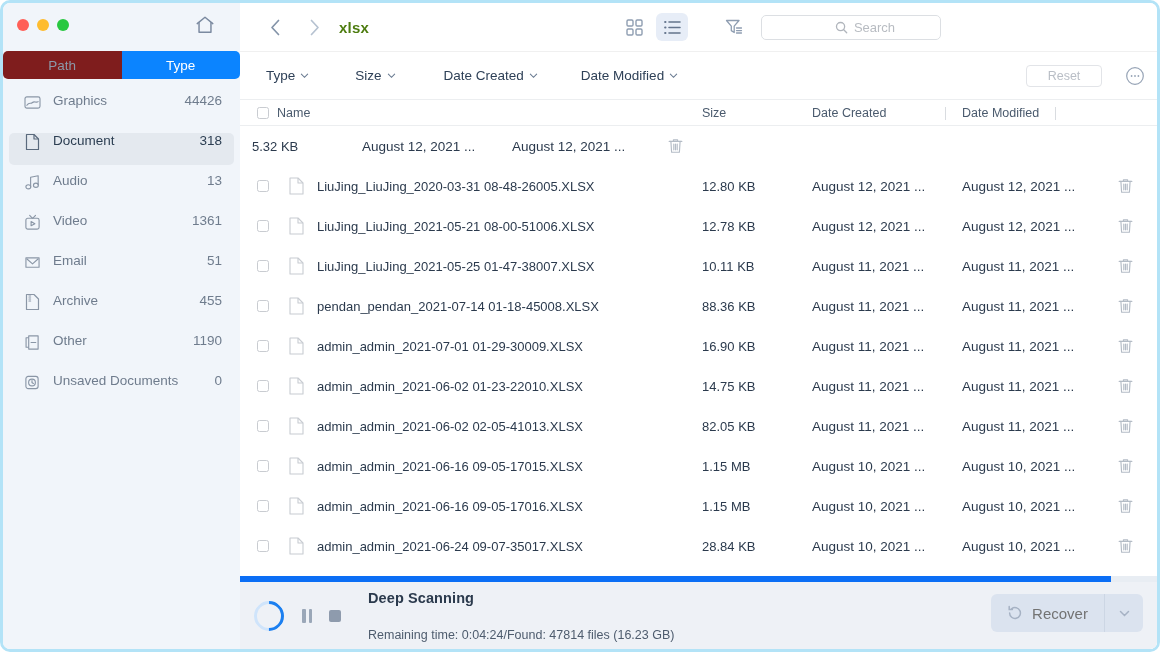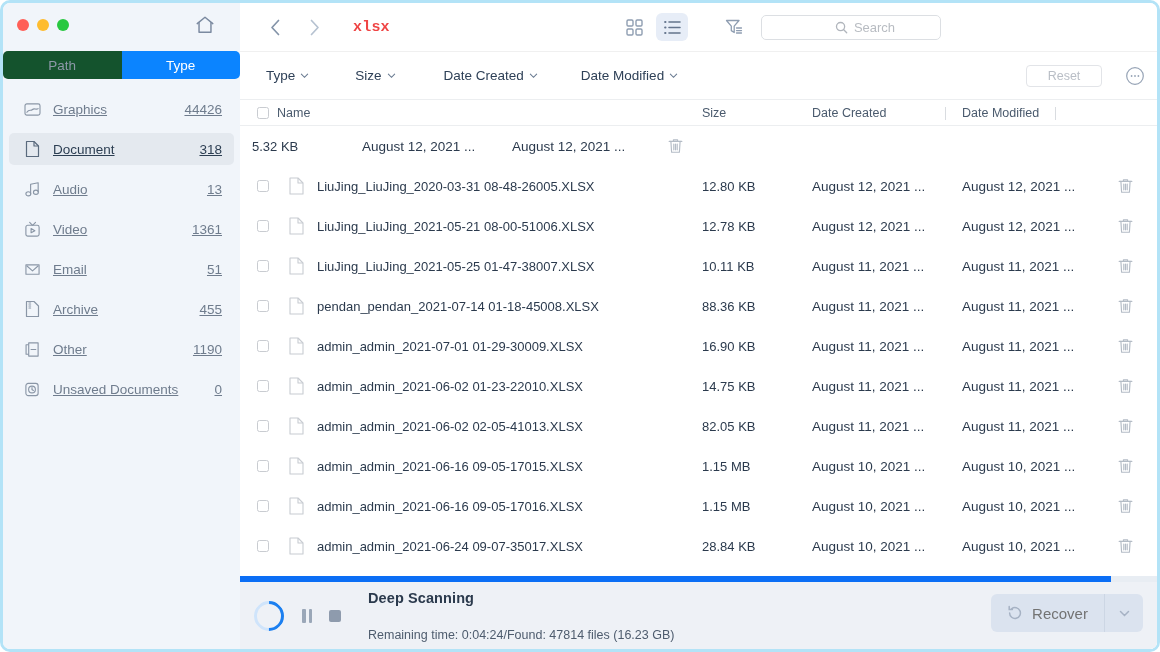--- a/index.html
+++ b/index.html
@@ -40,56 +40,55 @@
     position: absolute; right: 24px; top: 50%; transform: translateY(-50%);
     width: 22px; height: 22px;
   }
   .seg-wrap {
     margin: 4px 0 14px 0;
     display: flex;
     height: 28px;
   }
   .seg {
     flex: 1; display: flex; align-items: center; justify-content: center;
-    font-size: 13.5px; color: #8c98a8; background: #14532d;
+    font-size: 13.5px; color: #8c98a8; background: #7f1d1d;
     height: 28px;
   }
   .seg.active { background: #0b84ff; color: #ffffff; }
   .seg:first-child { border-top-left-radius: 5px; border-bottom-left-radius: 5px; }
   .seg:last-child { border-top-right-radius: 5px; border-bottom-right-radius: 5px; }
 
   .nav { padding: 0 6px; }
   .nav-item {
-    height: 32px; display: flex; align-items: center;
+    height: 32px; display: flex; 
     padding: 0 12px 0 14px;
     border-radius: 5px;
     font-size: 13.5px; color: #6f7c8d;
     margin-bottom: 8px;
-    text-decoration: underline;
   }
   .nav-item.selected { background: #e4e9ef; color: #2c3e52; }
   .nav-item .ico { width: 18px; height: 18px; margin-right: 12px; flex: 0 0 18px; display: flex; align-items: center; justify-content: center;}
   .nav-item .lbl { flex: 1; }
   .nav-item .cnt { font-size: 13.5px; color: #6f7c8d; }
   .nav-item.selected .cnt { color: #2c3e52; }
 
   
   .main { flex: 1; display: flex; flex-direction: column; height: 100%; background: #ffffff; }
 
   .topbar {
     height: 49px; display: flex; align-items: center;
     padding: 0 0 0 22px; position: relative;
     border-bottom: 1px solid #f0f0f0;
     flex: 0 0 49px;
   }
   .navarrow {
     width: 26px; height: 26px; display: flex; align-items: center; justify-content: center;
     color: #7b8aa0;
   }
-  .crumb { font-size: 15px; color: #ef4444; font-weight: 600; margin-left: 26px; letter-spacing: .2px; font-family: Liberation Mono, monospace;}
+  .crumb { font-size: 15px; color: #4d7c0f; font-weight: 600; margin-left: 12px; letter-spacing: .2px;}
   .viewbtns { position: absolute; left: 378px; display: flex; align-items: center; gap: 6px;}
   .vbtn { width: 32px; height: 28px; border-radius: 6px; display: flex; align-items: center; justify-content: center; }
   .vbtn.active { background: #e7edf7; }
   .filterbtn { position: absolute; left: 480px; width: 28px; height: 28px; display: flex; align-items: center; justify-content: center;}
   .search {
     position: absolute; left: 521px; width: 180px; height: 25px;
     border: 1px solid #dcdfe3; border-radius: 5px;
     display: flex; align-items: center; justify-content: center;
     gap: 6px;
     padding-left: 28px;

